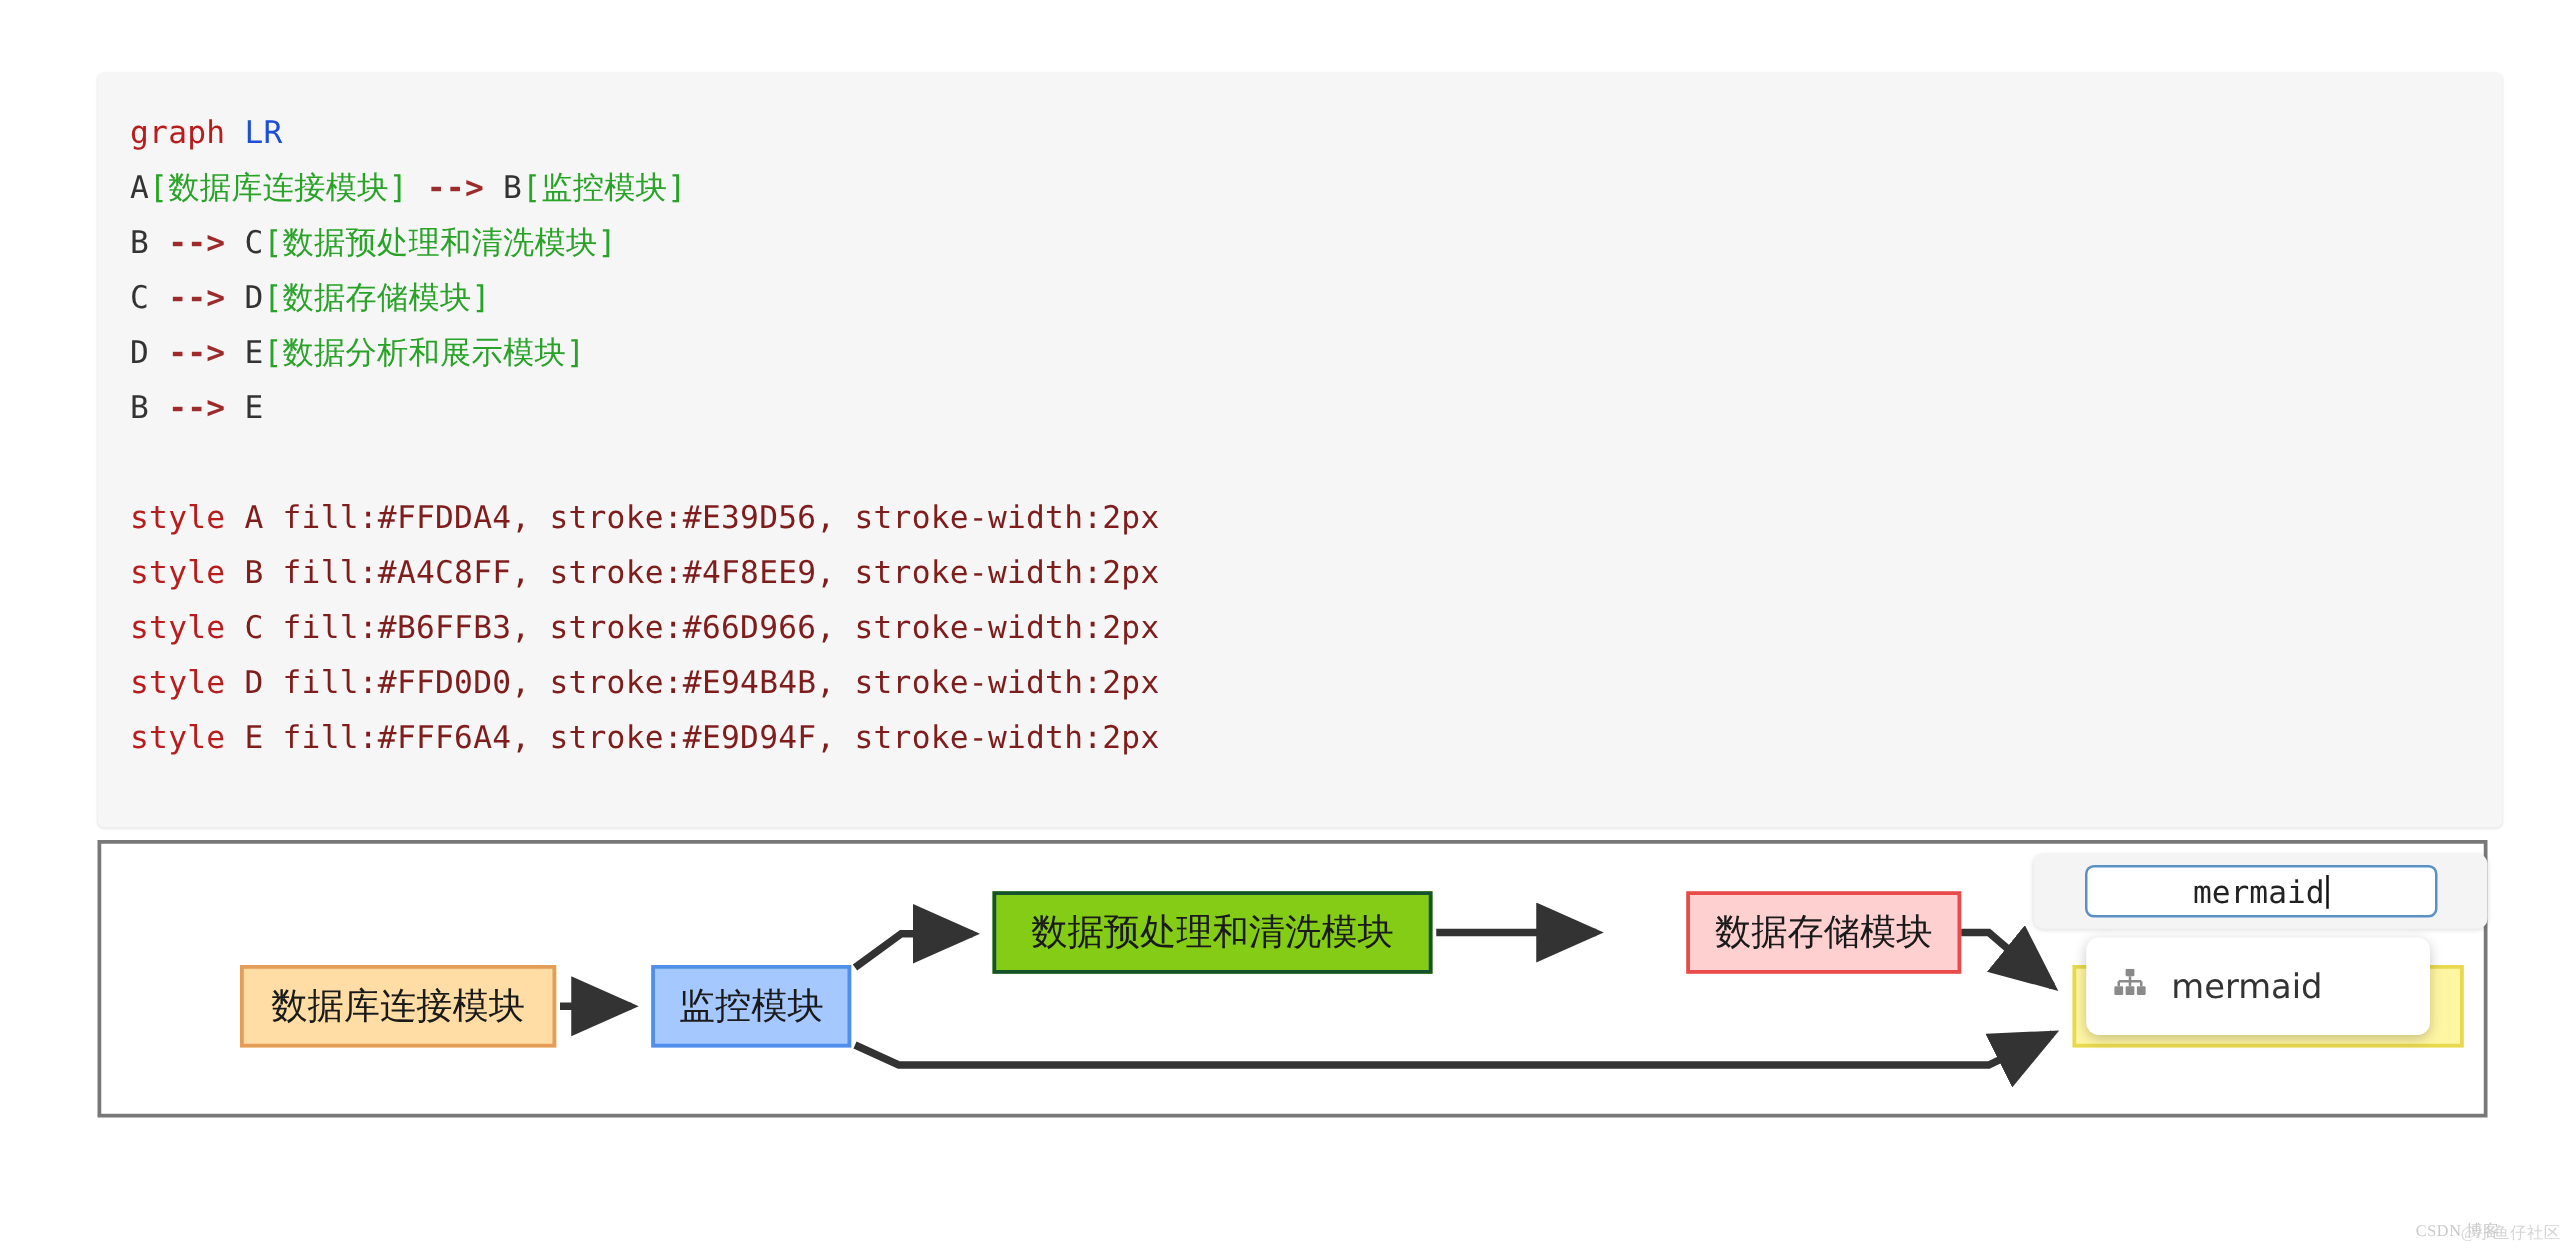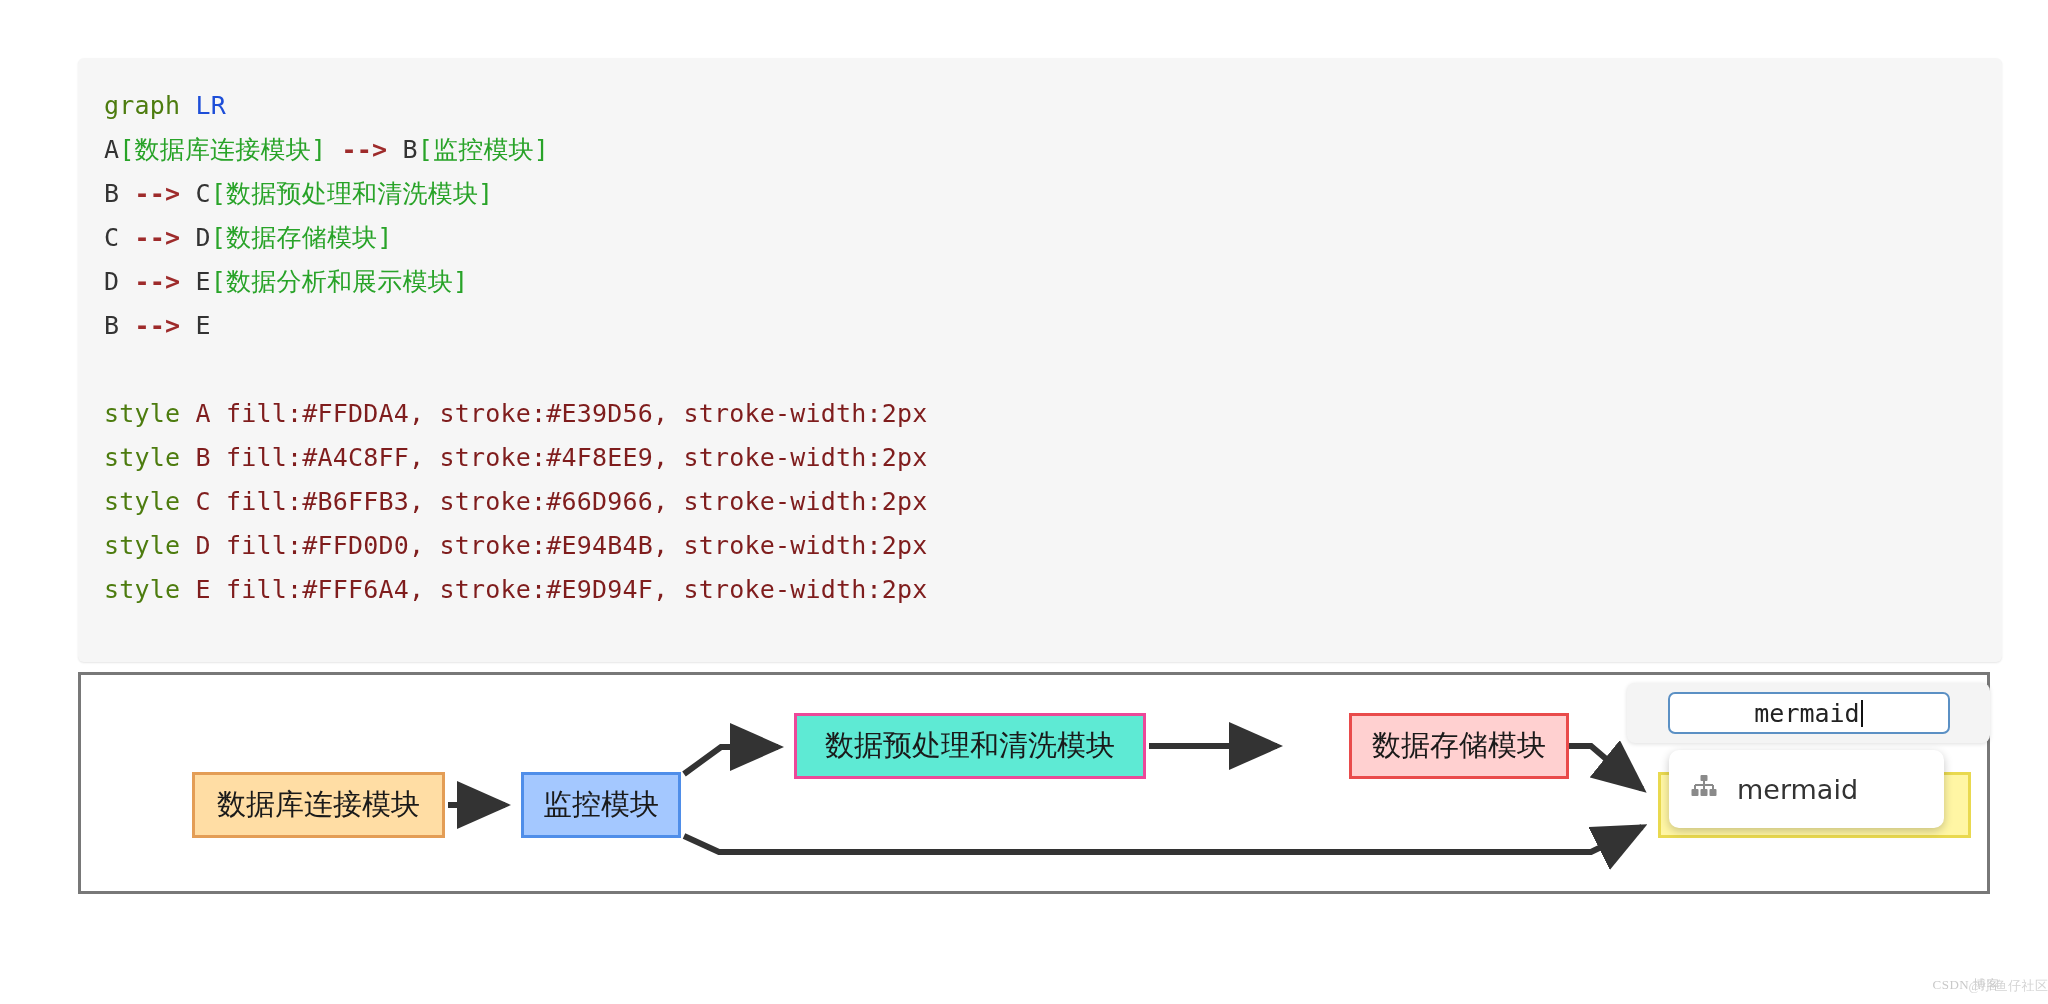--- a/index.html
+++ b/index.html
@@ -23,21 +23,21 @@
     padding:26px 0 0 26px;
   }
   .code-line{
     font-family:"DejaVu Sans Mono","Liberation Mono",monospace;
     font-size:25px;
     line-height:44px;
     white-space:pre;
     color:#333333;
     letter-spacing:.2px;
   }
-  .tok-kw{color:#4d7c0f;}
+  .tok-kw{color:#b91c1c;}
   .tok-dir{color:#1d4ed8;}
   .tok-id{color:#333333;}
   .tok-str{color:#28a328;}
   .tok-arrow{color:#9e2b2b;font-weight:bold;}
   .tok-plain{color:#7f1d1d;}
   .code-blank{height:44px;}
 
   
   #diagram-panel{
     position:absolute;
@@ -57,21 +57,21 @@
     font-family:"DejaVu Sans","Liberation Sans",sans-serif;
     font-size:29px;
     color:#1a1a1a;
     white-space:nowrap;
   }
   #node-a{left:111px; top:97px; width:253px; height:66px;
           background:#FFDDA4; border:3px solid #E39D56;}
   #node-b{left:440px; top:97px; width:160px; height:66px;
           background:#A4C8FF; border:3px solid #4F8EE9;}
   #node-c{left:713px; top:38px; width:352px; height:66px;
-          background:#5eead4; border:3px solid #ec4899;}
+          background:#84cc16; border:3px solid #14532d;}
   #node-d{left:1268px; top:38px; width:220px; height:66px;
           background:#FFD0D0; border:3px solid #E94B4B;}
   #node-e{left:1577px; top:97px; width:313px; height:66px;
           background:#FFF6A4; border:3px solid #E9D94F;}
 
   
   #search-shell{
     position:absolute;
     left:1627px; top:683px;
     width:363px; height:60px;

